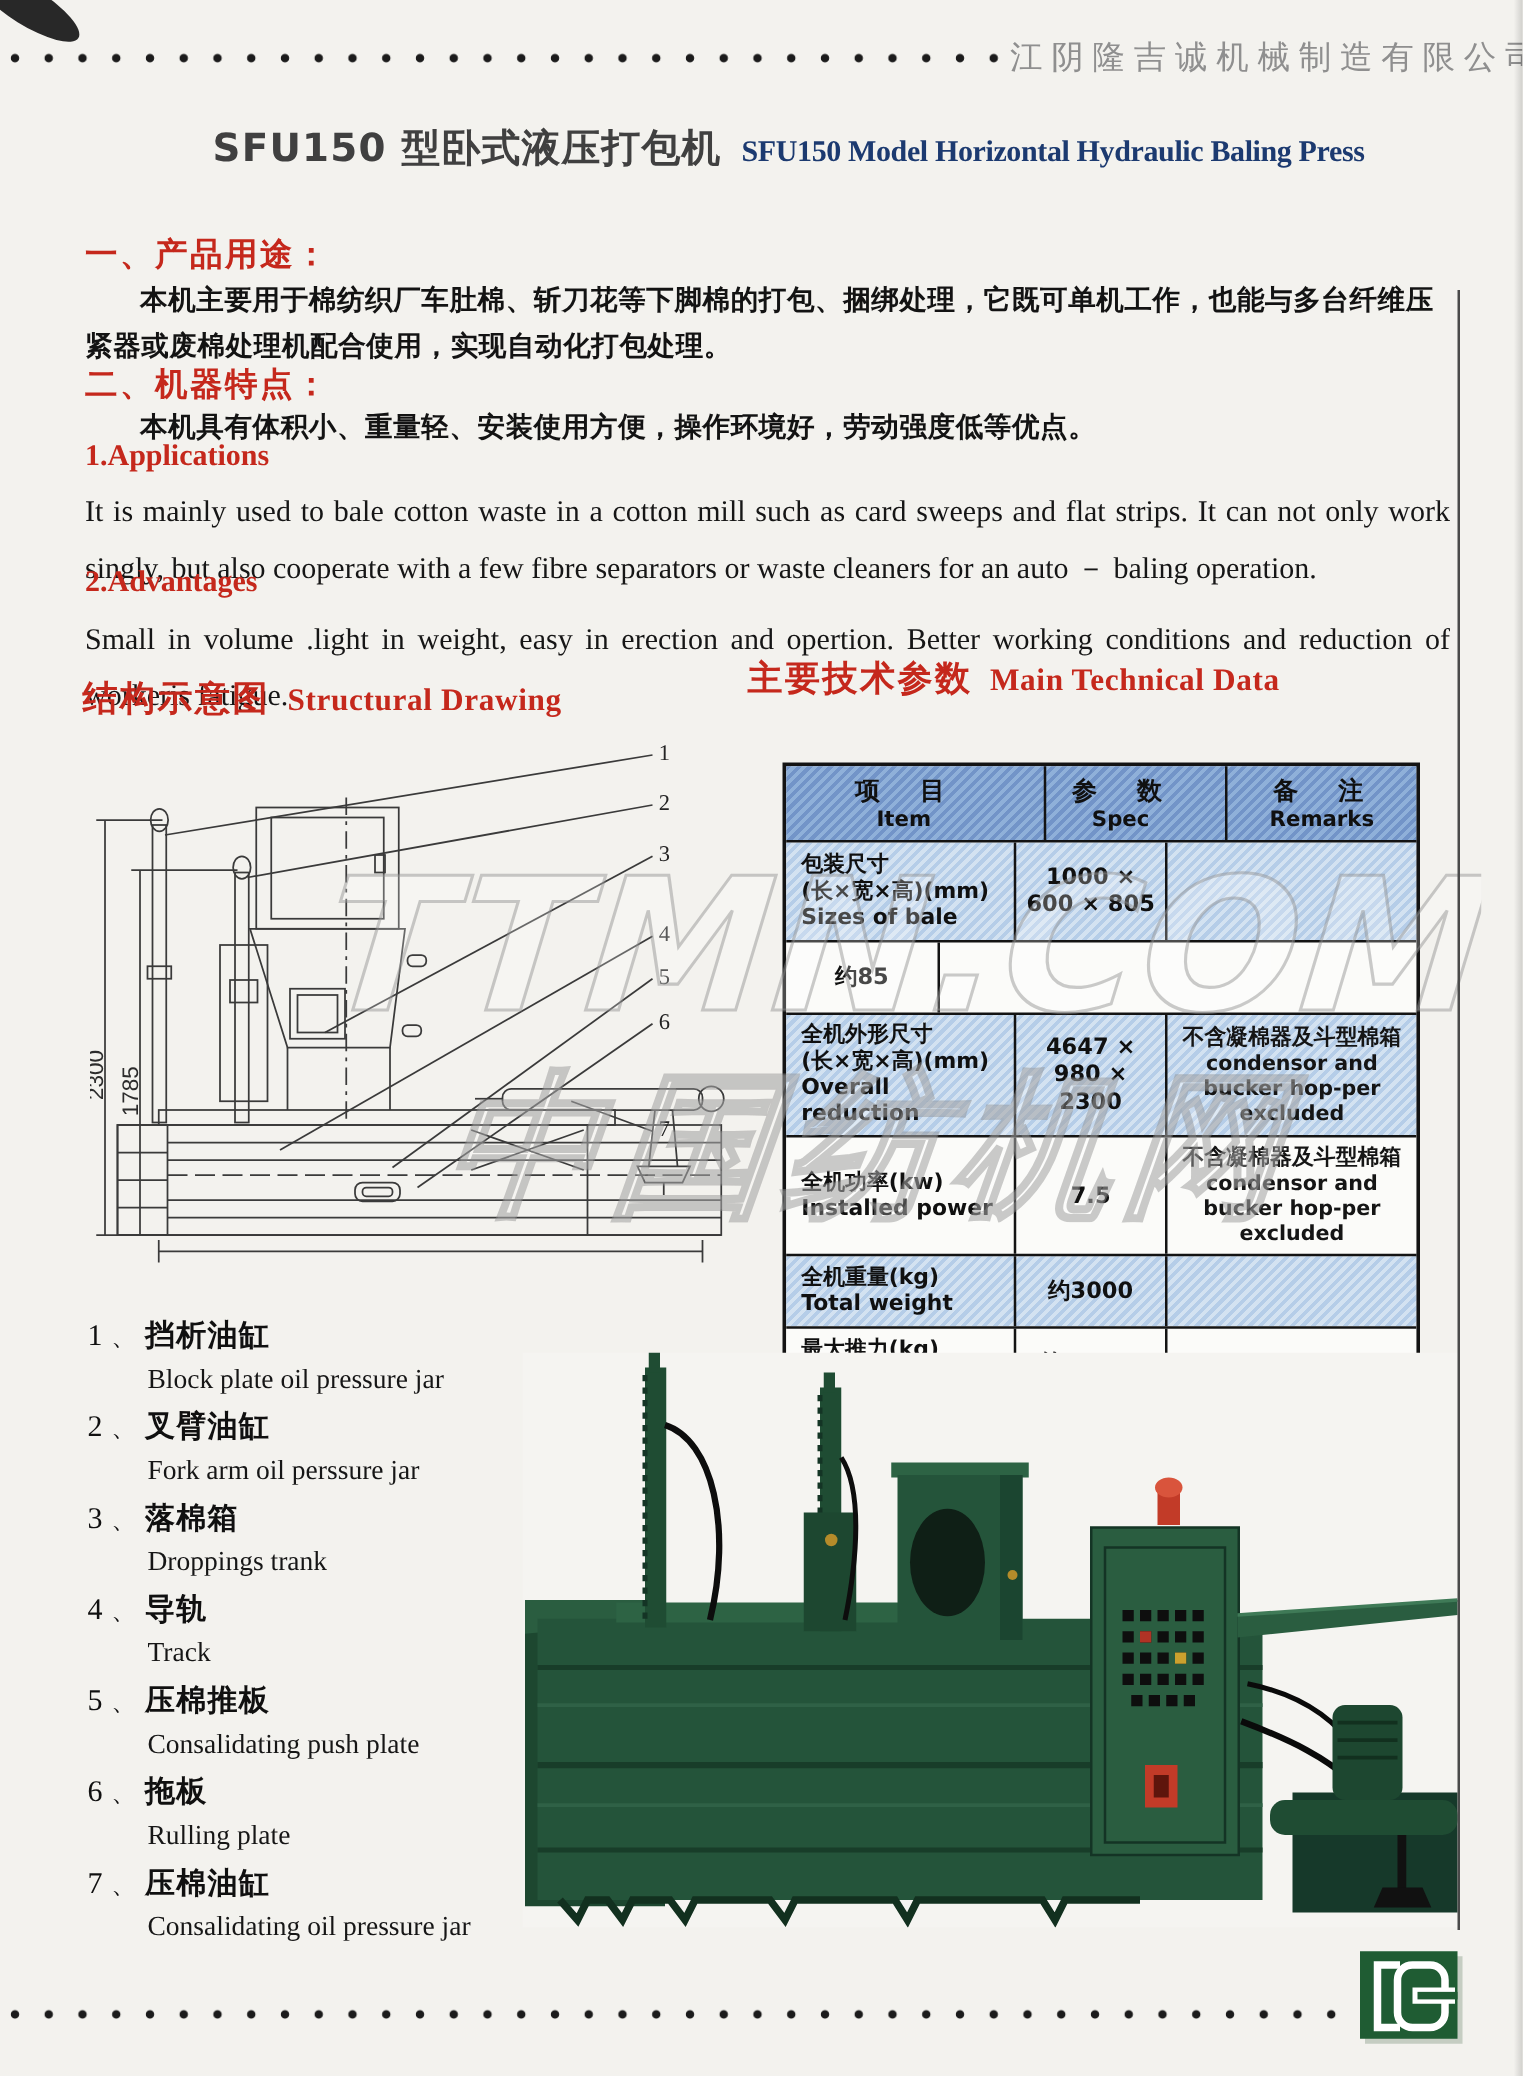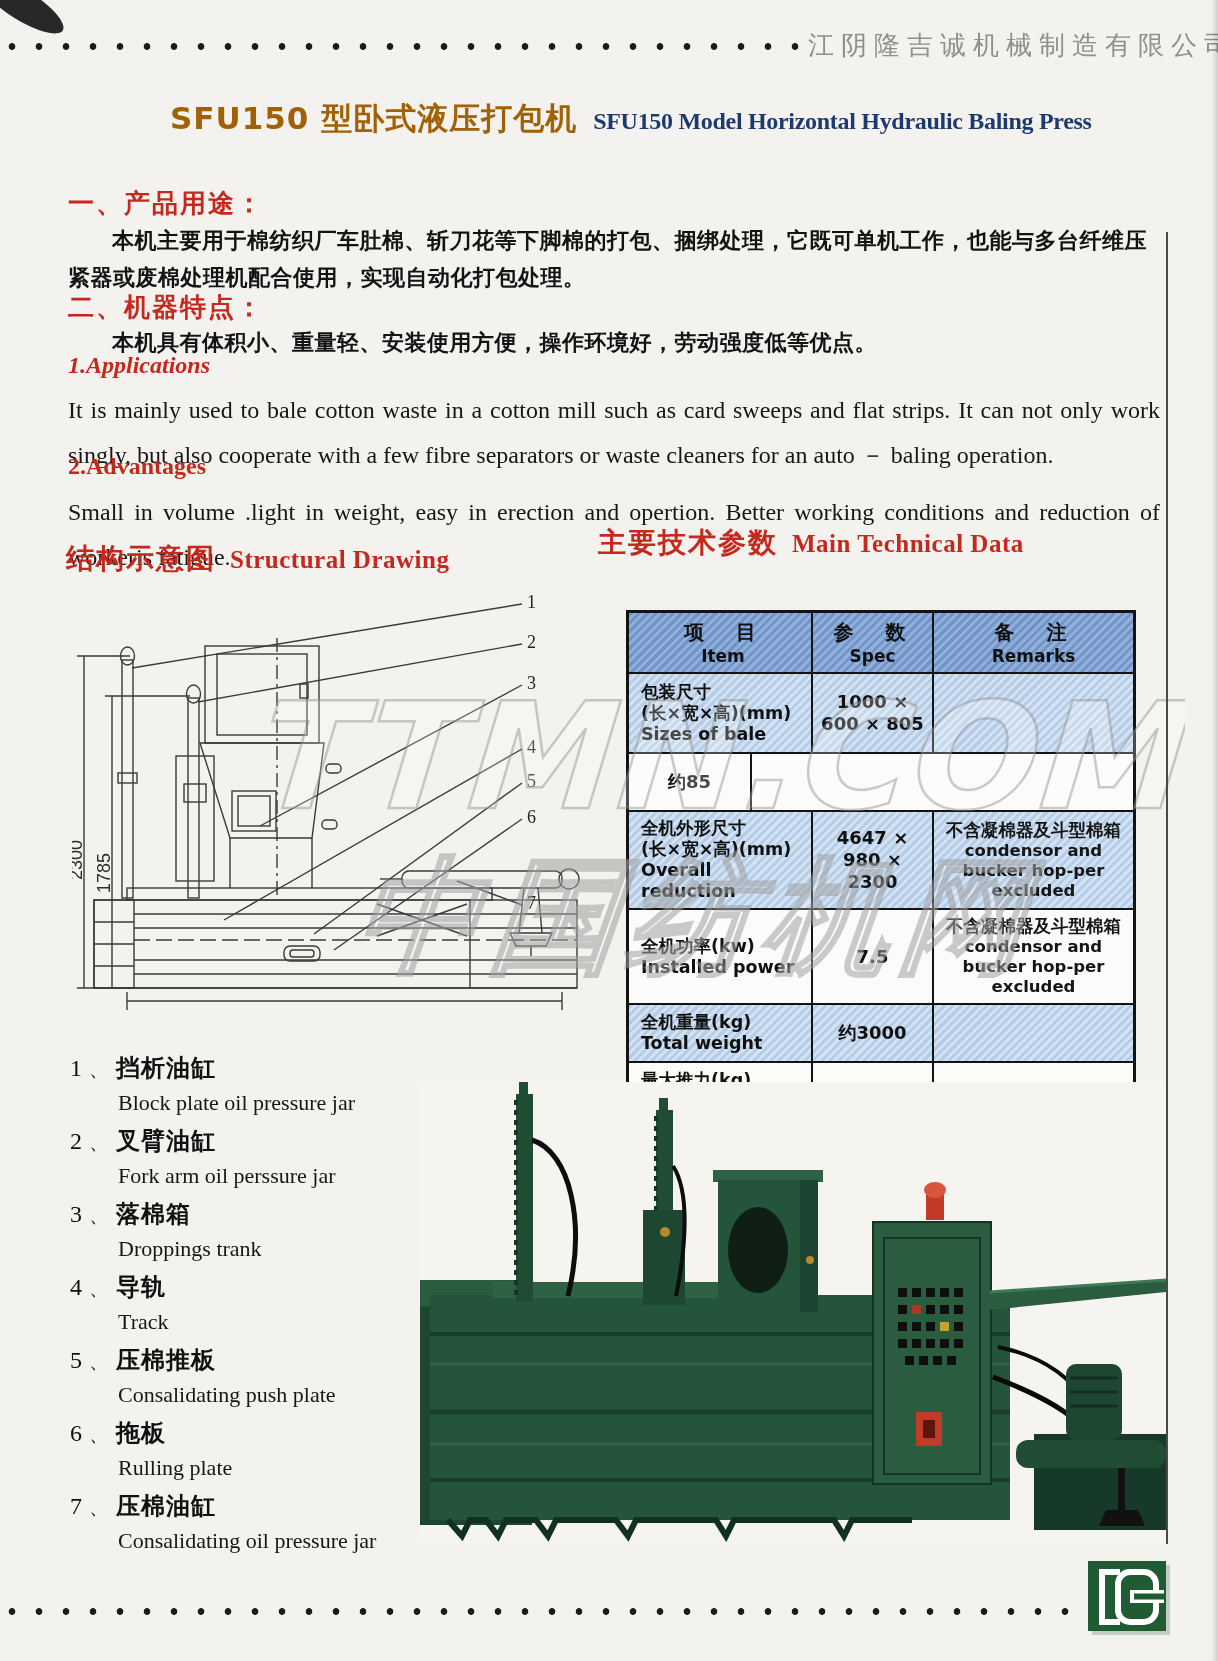--- a/index.html
+++ b/index.html
@@ -21,41 +21,41 @@
     background-image:radial-gradient(circle at 4px 4.5px,#1b1b1b 3px,rgba(0,0,0,0) 3.7px);
     background-size:27px 9px; background-repeat:repeat-x;
   }
   .dots.top{ left:8px; top:42px; width:796px; }
   .dots.bottom{ left:8px; top:1607px; width:1066px; }
   .company{
     position:absolute; left:808px; top:28px; width:410px;
     font-size:26px; letter-spacing:7px; color:#8f8f8f; font-weight:400; white-space:nowrap;
   }
   .title{ position:absolute; left:170px; top:98px; white-space:nowrap; }
-  .title .zh{ font-size:31px; font-weight:bold; color:#a16207; letter-spacing:1px; }
+  .title .zh{ font-size:31px; font-weight:bold; color:#404040; letter-spacing:1px; }
   .title .en{ font-family:"Liberation Serif",serif; font-size:24px; font-weight:bold; color:#1c3a70; margin-left:16px; letter-spacing:-0.3px; }
 
   .h-red-zh{ position:absolute; left:68px; font-size:26px; font-weight:bold; color:#c5281c; letter-spacing:2px; }
   .h-red-en{ position:absolute; left:68px; font-family:"Liberation Serif",serif; font-size:24px; font-weight:bold; color:#c5281c; }
   .body-zh{ position:absolute; left:68px; width:1088px; font-size:22px; font-weight:600; line-height:37px; color:#131313; text-indent:2em; letter-spacing:0.5px;}
   .body-en{ position:absolute; left:68px; width:1092px; font-family:"Liberation Serif",serif; font-size:24px; line-height:45px; color:#161616; text-align:justify;}
 
   .sect-head{ position:absolute; white-space:nowrap; }
   .sect-head .zh{ font-size:28px; font-weight:bold; color:#c5281c; letter-spacing:2px;}
   .sect-head .en{ font-family:"Liberation Serif",serif; font-size:25px; font-weight:bold; color:#c5281c; margin-left:14px; letter-spacing:0.5px;}
 
   .drawing{ position:absolute; left:72px; top:588px; width:525px; height:430px; }
 
   
   .ttable{
     position:absolute; left:626px; top:610px; width:504px;
     border:3px solid #131313; background:#fbfbf9;
   }
   .trow{ display:flex; border-top:2px solid #131313; }
-  .trow:first-child{ border-top:none; }
+  .trow:first-child{ border-top:none;gap:24px; }
   .tc{ border-left:2px solid #131313; box-sizing:border-box; padding:6px 6px;
        display:flex; flex-direction:column; justify-content:center; }
   .tc:first-child{ border-left:none; }
   .c1{ width:182px; align-items:flex-start; padding-left:12px;}
   .c2{ width:121px; align-items:center; text-align:center;}
   .c3{ flex:1; align-items:center; text-align:center;}
   .thead{ background:repeating-linear-gradient(135deg,#7294c8 0,#7294c8 3px,#8fb0d9 3px,#8fb0d9 6px); }
   .thead .tc{ align-items:center; text-align:center; min-height:56px;}
   .th-zh{ font-size:20px; font-weight:bold; color:#101010; letter-spacing:6px;}
   .th-en{ font-size:17px; font-weight:bold; color:#101010;}
@@ -94,21 +94,21 @@
   <div class="title">
     <span class="zh">SFU150 型卧式液压打包机</span><span class="en">SFU150 Model Horizontal Hydraulic Baling Press</span>
   </div>
 
   <div class="h-red-zh" style="top:186px;">一、产品用途：</div>
   <div class="body-zh" style="top:222px;">本机主要用于棉纺织厂车肚棉、斩刀花等下脚棉的打包、捆绑处理，它既可单机工作，也能与多台纤维压紧器或废棉处理机配合使用，实现自动化打包处理。</div>
 
   <div class="h-red-zh" style="top:290px;">二、机器特点：</div>
   <div class="body-zh" style="top:324px;">本机具有体积小、重量轻、安装使用方便，操作环境好，劳动强度低等优点。</div>
 
-  <div class="h-red-en" style="top:352px;font-style:italic;">1.Applications</div>
+  <div class="h-red-en" style="top:352px;">1.Applications</div>
   <div class="body-en" style="top:388px;">It is mainly used to bale cotton waste in a cotton mill such as card sweeps and flat strips. It can not only work singly, but also cooperate with a few fibre separators or waste cleaners for an auto － baling operation.</div>
 
   <div class="h-red-en" style="top:453px;">2.Advantages</div>
   <div class="body-en" style="top:490px;">Small in volume .light in weight, easy in erection and opertion. Better working conditions and reduction of workeris fatigue.</div>
 
   <div class="sect-head" style="left:66px; top:540px;">
     <span class="zh">结构示意图</span><span class="en">Structural Drawing</span>
   </div>
   <div class="sect-head" style="left:598px; top:524px;">
     <span class="zh">主要技术参数</span><span class="en">Main Technical Data</span>

